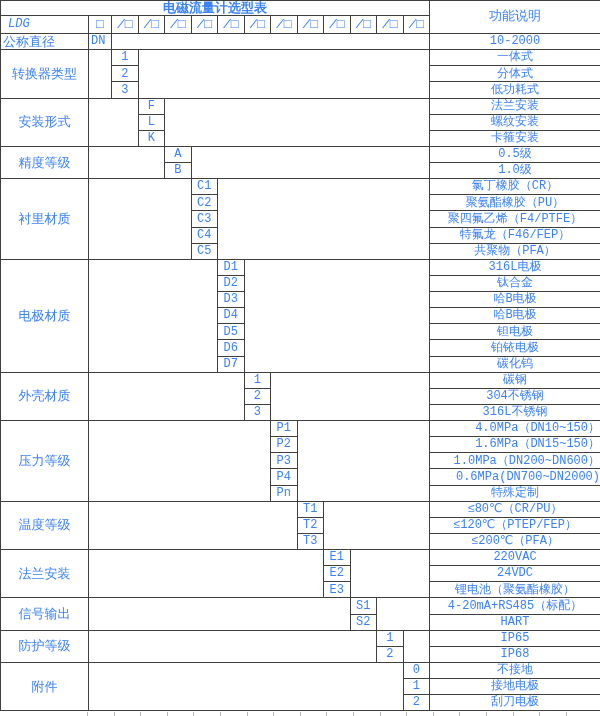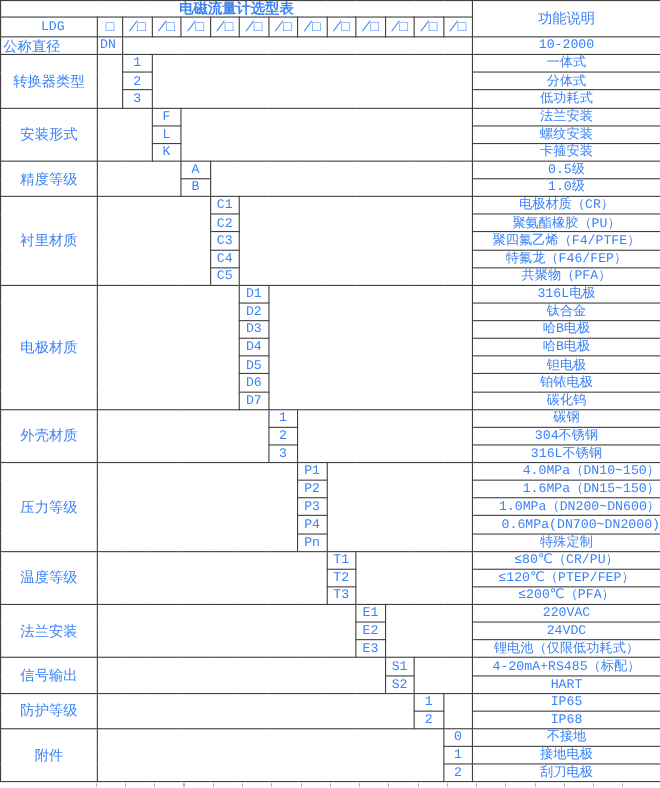--- a/index.html
+++ b/index.html
@@ -8,23 +8,23 @@
   table#seltable{border-collapse:collapse;table-layout:fixed;width:600px;height:711px;
        font-size:12px;}
   #seltable td{border:1px solid #3f3f3f;padding:0;text-align:center;vertical-align:middle;
        overflow:hidden;white-space:nowrap;line-height:1.05;
        font-family:"Liberation Mono","Liberation Sans","DejaVu Sans",monospace;}
   #seltable td.cjk{font-family:"Liberation Sans","DejaVu Sans",sans-serif;}
   #seltable tr{height:16.14px;}
   #seltable tr.r-title{height:15px;}
   #seltable tr.r-model{height:18px;}
   #seltable td.title-cell{font-size:13px;font-weight:bold;font-family:"Liberation Sans",sans-serif;}
-  #seltable td.fn-head{font-size:13px;font-family:Liberation Sans, sans-serif;}
+  #seltable td.fn-head{font-size:13px;font-family:Liberation Mono, monospace;}
   #seltable td.glabel{font-size:13px;font-family:"Liberation Sans",sans-serif;margin-left:24px;}
-  #seltable td.lp{text-align:center;padding-left:7px;}
+  #seltable td.lp{text-align:left;padding-left:7px;font-style:italic;}
   #seltable td.lp2{text-align:left;padding-left:2px;}
   #seltable td.al{text-align:right;padding-left:2px;}
   #seltable td.box{font-style:italic;font-size:13px;}
   
   #bottom-strip{position:absolute;left:87px;top:712px;width:503px;height:4px;
       background:repeating-linear-gradient(90deg,#b5b5b5 0 1px,transparent 1px 26.6px);}
 </style>
 </head>
 <body>
 
@@ -102,21 +102,21 @@
         </tr>
         <tr>
           <td>B</td>
           <td class="cjk-mixed">1.0级</td>
         </tr>
         <tr>
           <td rowspan="5" class="glabel cjk">衬里材质</td>
           <td colspan="4" rowspan="5"></td>
           <td>C1</td>
           <td colspan="8" rowspan="5"></td>
-          <td class="cjk-mixed">电极材质（CR）</td>
+          <td class="cjk-mixed">氯丁橡胶（CR）</td>
         </tr>
         <tr>
           <td>C2</td>
           <td class="cjk-mixed">聚氨酯橡胶（PU）</td>
         </tr>
         <tr>
           <td>C3</td>
           <td class="cjk-mixed">聚四氟乙烯（F4/PTFE）</td>
         </tr>
         <tr>
@@ -217,21 +217,21 @@
           <td>E1</td>
           <td colspan="3" rowspan="3"></td>
           <td class="cjk-mixed">220VAC</td>
         </tr>
         <tr>
           <td>E2</td>
           <td class="cjk-mixed">24VDC</td>
         </tr>
         <tr>
           <td>E3</td>
-          <td class="cjk-mixed">锂电池（仅限低功耗式）</td>
+          <td class="cjk-mixed">锂电池（聚氨酯橡胶）</td>
         </tr>
         <tr>
           <td rowspan="2" class="glabel cjk">信号输出</td>
           <td colspan="10" rowspan="2"></td>
           <td>S1</td>
           <td colspan="2" rowspan="2"></td>
           <td class="cjk-mixed">4-20mA+RS485（标配）</td>
         </tr>
         <tr>
           <td>S2</td>

